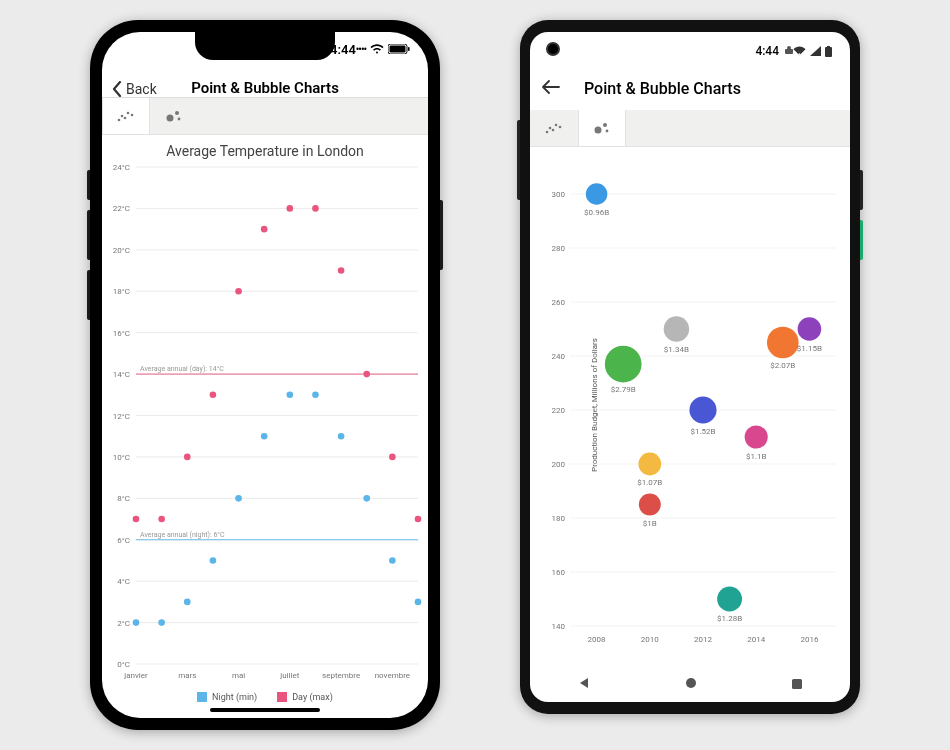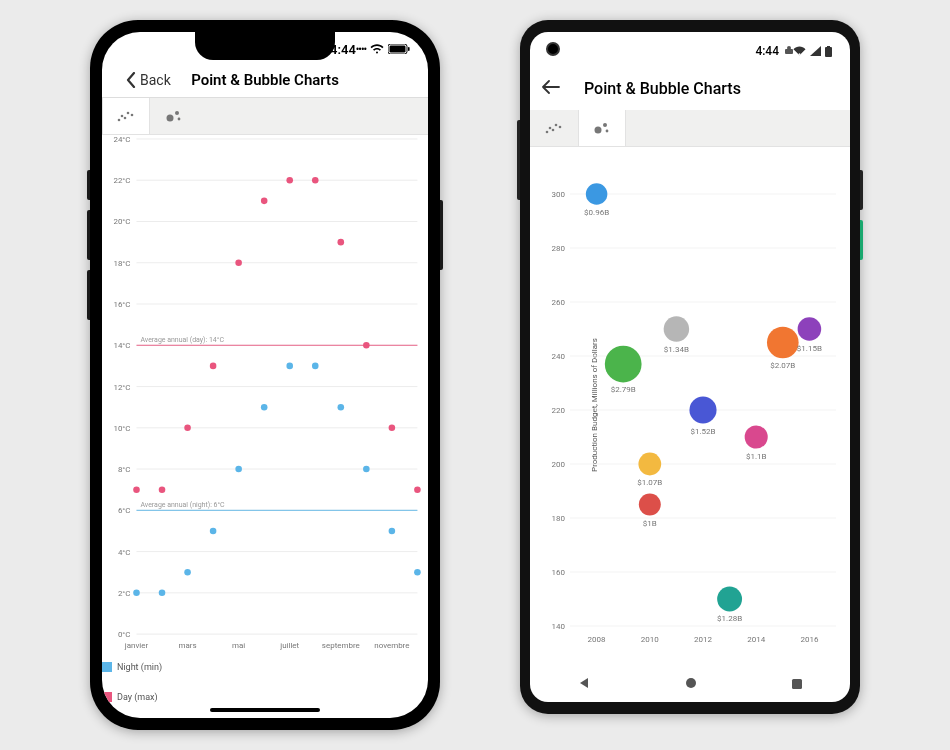--- a/index.html
+++ b/index.html
@@ -104,24 +104,24 @@
     padding: 6px 18px 2px;
     height: 30px;
   }
   .android .status-bar { padding-left: 48px; font-weight: 500; font-size: 12px; height: 34px; }
   .status-icons { display: flex; align-items: center; gap: 4px; }
   .status-icons svg { display: block; }
 
   
   .ios-nav {
     display: flex;
-    align-items: center;
+    align-items: flex-end;
     height: 36px;
     border-bottom: 1px solid #ddd;
-    padding: 0 22px;
+    padding: 0 8px;
     position: relative;
   }
   .ios-nav .back {
     display: flex; align-items: center;
     font-size: 14px;
     color: #333;
   }
   .ios-nav .title {
     position: absolute;
     left: 0; right: 0;
@@ -173,21 +173,20 @@
     width: 100%; height: 100%;
   }
 
   .legend-row {
     display: flex;
     justify-content: center;
     gap: 20px;
     font-size: 9px;
     color: #555;
     padding: 4px 0 16px;
-    flex-direction: column;
   }
   .legend-item { display: flex; align-items: center; gap: 5px; }
   .legend-swatch { width: 10px; height: 10px; }
 
   .android .y-axis-label {
     position: absolute;
     left: -2px; top: 50%;
     transform: translateY(-50%) rotate(-90deg);
     transform-origin: center;
     font-size: 8px;
@@ -260,20 +259,21 @@
         </div>
         <div class="tab">
           <svg width="18" height="14" viewBox="0 0 18 14">
             <circle cx="5" cy="9" r="3.5" fill="#777"></circle>
               <circle cx="12" cy="4" r="2" fill="#777"></circle>
             <circle cx="14" cy="10" r="1.4" fill="#777"></circle>
           </svg>
         </div>
       </div>
 
+      <div class="chart-title">Average Temperature in London</div>
 
       <div class="chart-area">
         <svg class="chart-svg" id="iphone-chart" viewBox="0 0 326 525">
             <line x1="34" y1="501" x2="316" y2="501" stroke="#e3e3e3" stroke-width="0.7"></line>
             <text x="28" y="504" text-anchor="end" class="axis-tick">0°C</text>
             <line x1="34" y1="459.5833333333333" x2="316" y2="459.5833333333333" stroke="#e3e3e3" stroke-width="0.7"></line>
             <text x="28" y="462.5833333333333" text-anchor="end" class="axis-tick">2°C</text>
             <line x1="34" y1="418.1666666666667" x2="316" y2="418.1666666666667" stroke="#e3e3e3" stroke-width="0.7"></line>
             <text x="28" y="421.1666666666667" text-anchor="end" class="axis-tick">4°C</text>
             <line x1="34" y1="376.75" x2="316" y2="376.75" stroke="#e3e3e3" stroke-width="0.7"></line>

